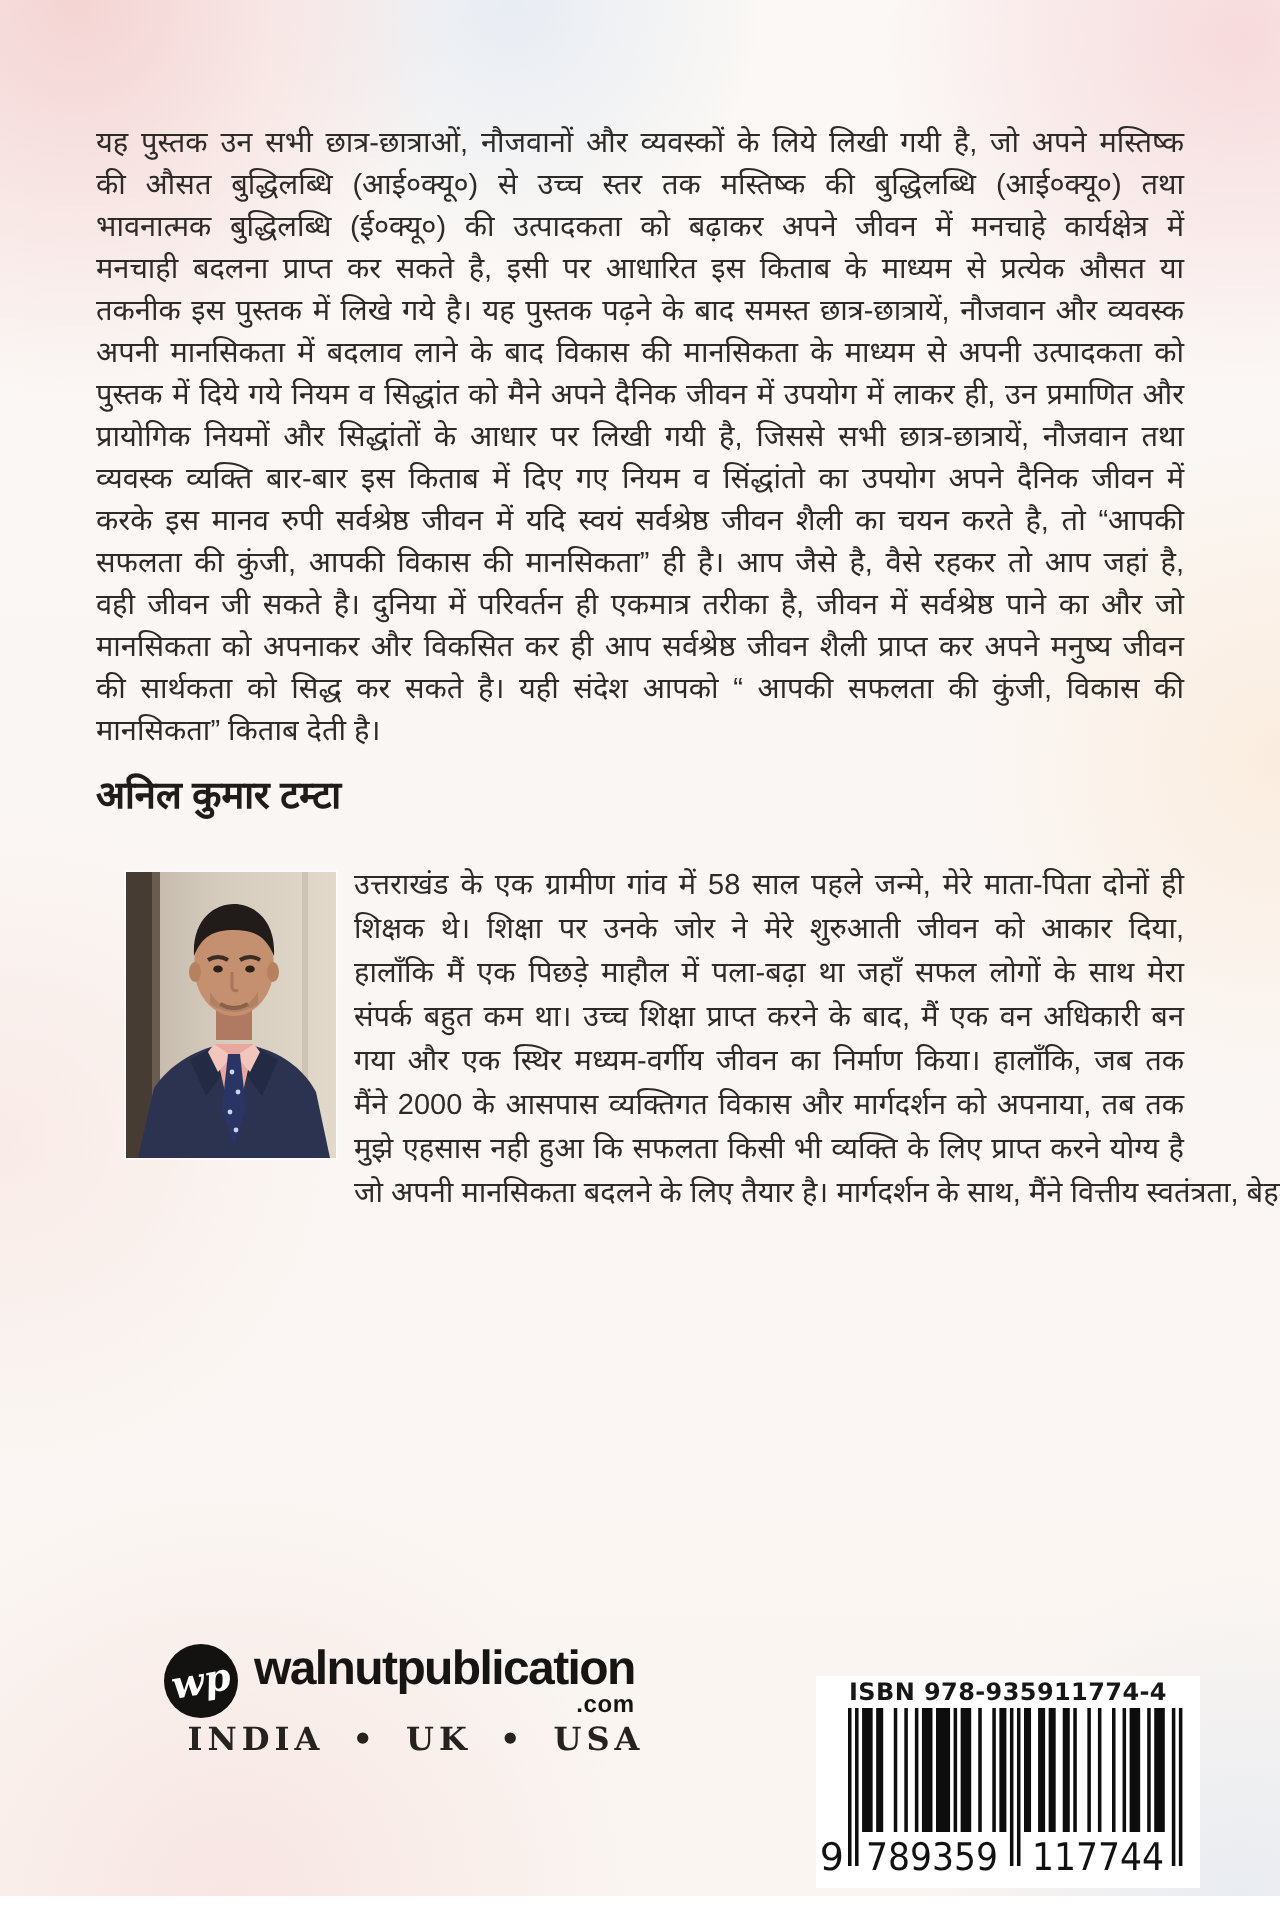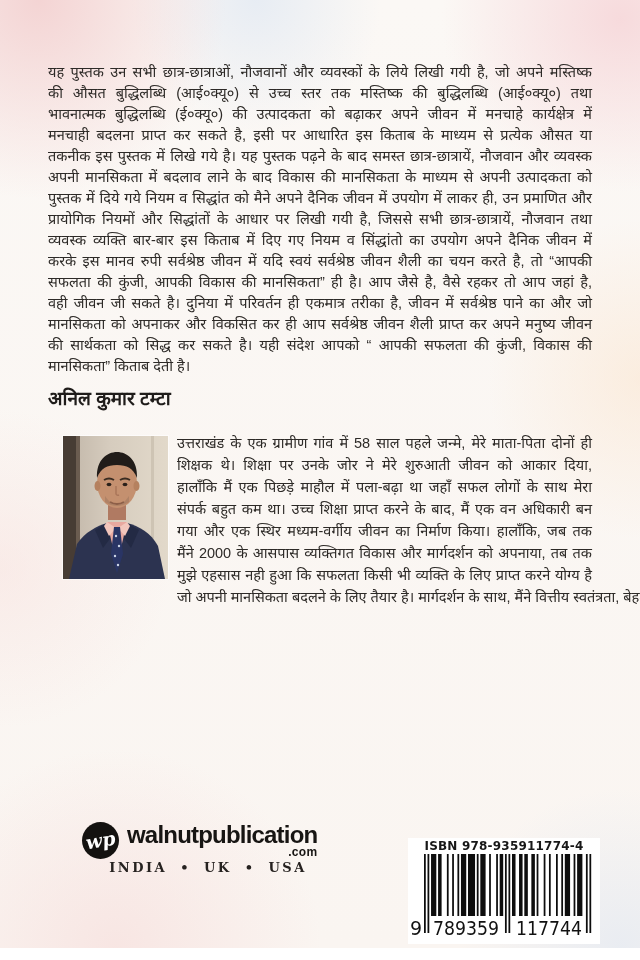--- a/index.html
+++ b/index.html
@@ -43,21 +43,21 @@
   .logo-name{
     font-size:24px;font-weight:800;letter-spacing:-0.8px;color:#171513;line-height:30px;
     font-family:"Liberation Sans","DejaVu Sans",sans-serif;
   }
   .logo-com{
     position:absolute;right:0;top:25px;font-size:12px;font-weight:700;color:#171513;letter-spacing:.3px;
   }
   .logo-regions{
     position:absolute;left:0;top:40px;width:252px;text-align:center;
     font-family:"DejaVu Serif","Liberation Serif",serif;
-    font-weight:700;font-size:13px;letter-spacing:2.5px;word-spacing:6px;color:#262220;
+    font-weight:700;font-size:16px;letter-spacing:2.5px;word-spacing:6px;color:#262220;
   }
   .barcode-box{position:absolute;left:408px;top:790px;width:192px;height:106px;background:#ffffff;margin-top:48px;}
 </style>
 </head>
 <body>
 
 <div class="page">
 
   <div class="content">
 

